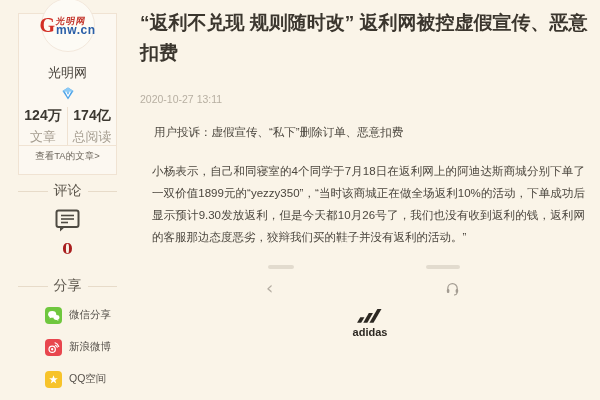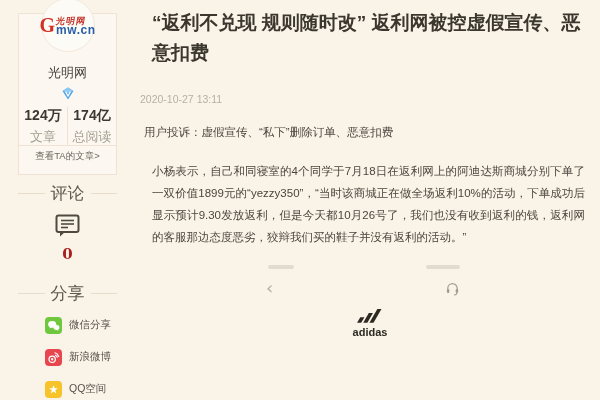--- a/index.html
+++ b/index.html
@@ -32,21 +32,21 @@
   .stat+.stat{border-left:1px solid #efe2d2;}
   .stat-value{font-size:14px;font-weight:bold;color:#3c3831;}
   .stat-label{font-size:13px;color:#a59d90;margin-top:3px;}
   .card-footer{position:absolute;bottom:8px;left:0;right:0;height:20px;
     border-top:1px solid #f0e3d3;text-align:center;font-size:9.5px;
     color:#6d675d;line-height:20px;cursor:pointer;}
 
   
   .side-below{position:absolute;left:18px;top:182px;width:99px;}
   .section-divider{display:flex;align-items:center;justify-content:center;
-    font-size:17px;color:#5d574d;gap:6px;}
+    font-size:14px;color:#5d574d;gap:6px;}
   .divider-line{flex:1;height:1px;background:#e7dbc9;}
   .comment-bubble{margin-top:9px;text-align:center;}
   .comment-count{text-align:center;color:#a91e1e;font-size:15px;font-weight:bold;
     font-family:"DejaVu Serif","Liberation Serif",serif;margin-top:4px;}
   .share-section{margin-top:19px;}
   .share-list{margin-top:11px;display:flex;flex-direction:column;gap:14px;padding-left:27px;}
   .share-row{display:flex;align-items:center;gap:7px;height:18px;cursor:pointer;}
   .share-icon{width:17px;height:17px;border-radius:4px;flex:0 0 17px;
     display:flex;align-items:center;justify-content:center;}
   .ic-wechat{background:#6fc73e}
@@ -176,23 +176,23 @@
             </g>
           </svg>
         </span>
         <span class="share-label">复制链接</span>
       </div>
     </div>
   </div>
 </div>
 
 <div class="main">
-  <h1 class="title" style="margin:12px;margin-top:8px;">“返利不兑现 规则随时改” 返利网被控虚假宣传、恶意扣费</h1>
+  <h1 class="title" style="margin:0;margin-top:8px;">“返利不兑现 规则随时改” 返利网被控虚假宣传、恶意扣费</h1>
   <div class="date">2020-10-27 13:11</div>
-  <p class="subhead" style="margin:4px;margin-top:20px;">用户投诉：虚假宣传、“私下”删除订单、恶意扣费</p>
+  <p class="subhead" style="margin:14px;margin-top:20px;">用户投诉：虚假宣传、“私下”删除订单、恶意扣费</p>
   <p class="para2" style="margin:12px;margin-top:20px;">小杨表示，自己和同寝室的4个同学于7月18日在返利网上的阿迪达斯商城分别下单了一双价值1899元的“yezzy350”，“当时该商城正在做全场返利10%的活动，下单成功后显示预计9.30发放返利，但是今天都10月26号了，我们也没有收到返利的钱，返利网的客服那边态度恶劣，狡辩我们买的鞋子并没有返利的活动。”</p>
 
   <div class="embed">
     <div class="embed-status">
       <span class="smudge smudge-a"></span>
       <span class="smudge smudge-b"></span>
     </div>
     <div class="embed-nav">
       <span class="back-chevron">‹</span>
       <svg width="15" height="15" viewBox="0 0 16 16">

